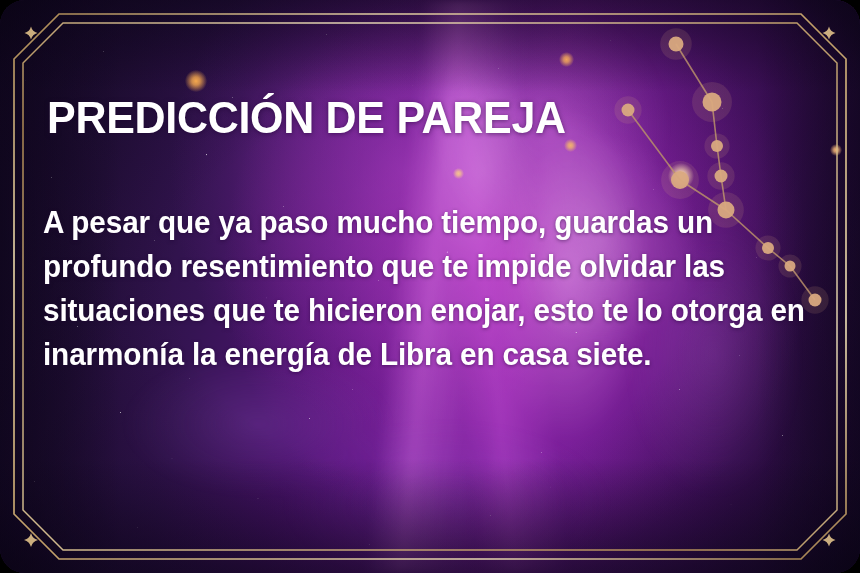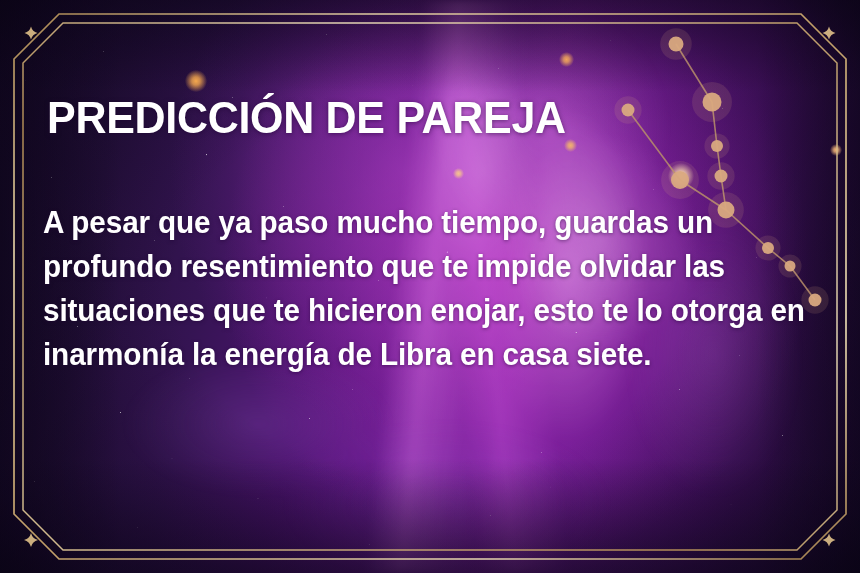--- a/index.html
+++ b/index.html
@@ -8,20 +8,21 @@
     background: #000;
   }
 
   #card {
     position: relative;
     width: 860px;
     height: 573px;
     overflow: hidden;
     font-family: "Liberation Sans", sans-serif;
     background: #160a2a;
+    border-radius: 25px;
   }
 
   
   .layer {
     position: absolute;
     inset: 0;
     pointer-events: none;
   }
 
   

